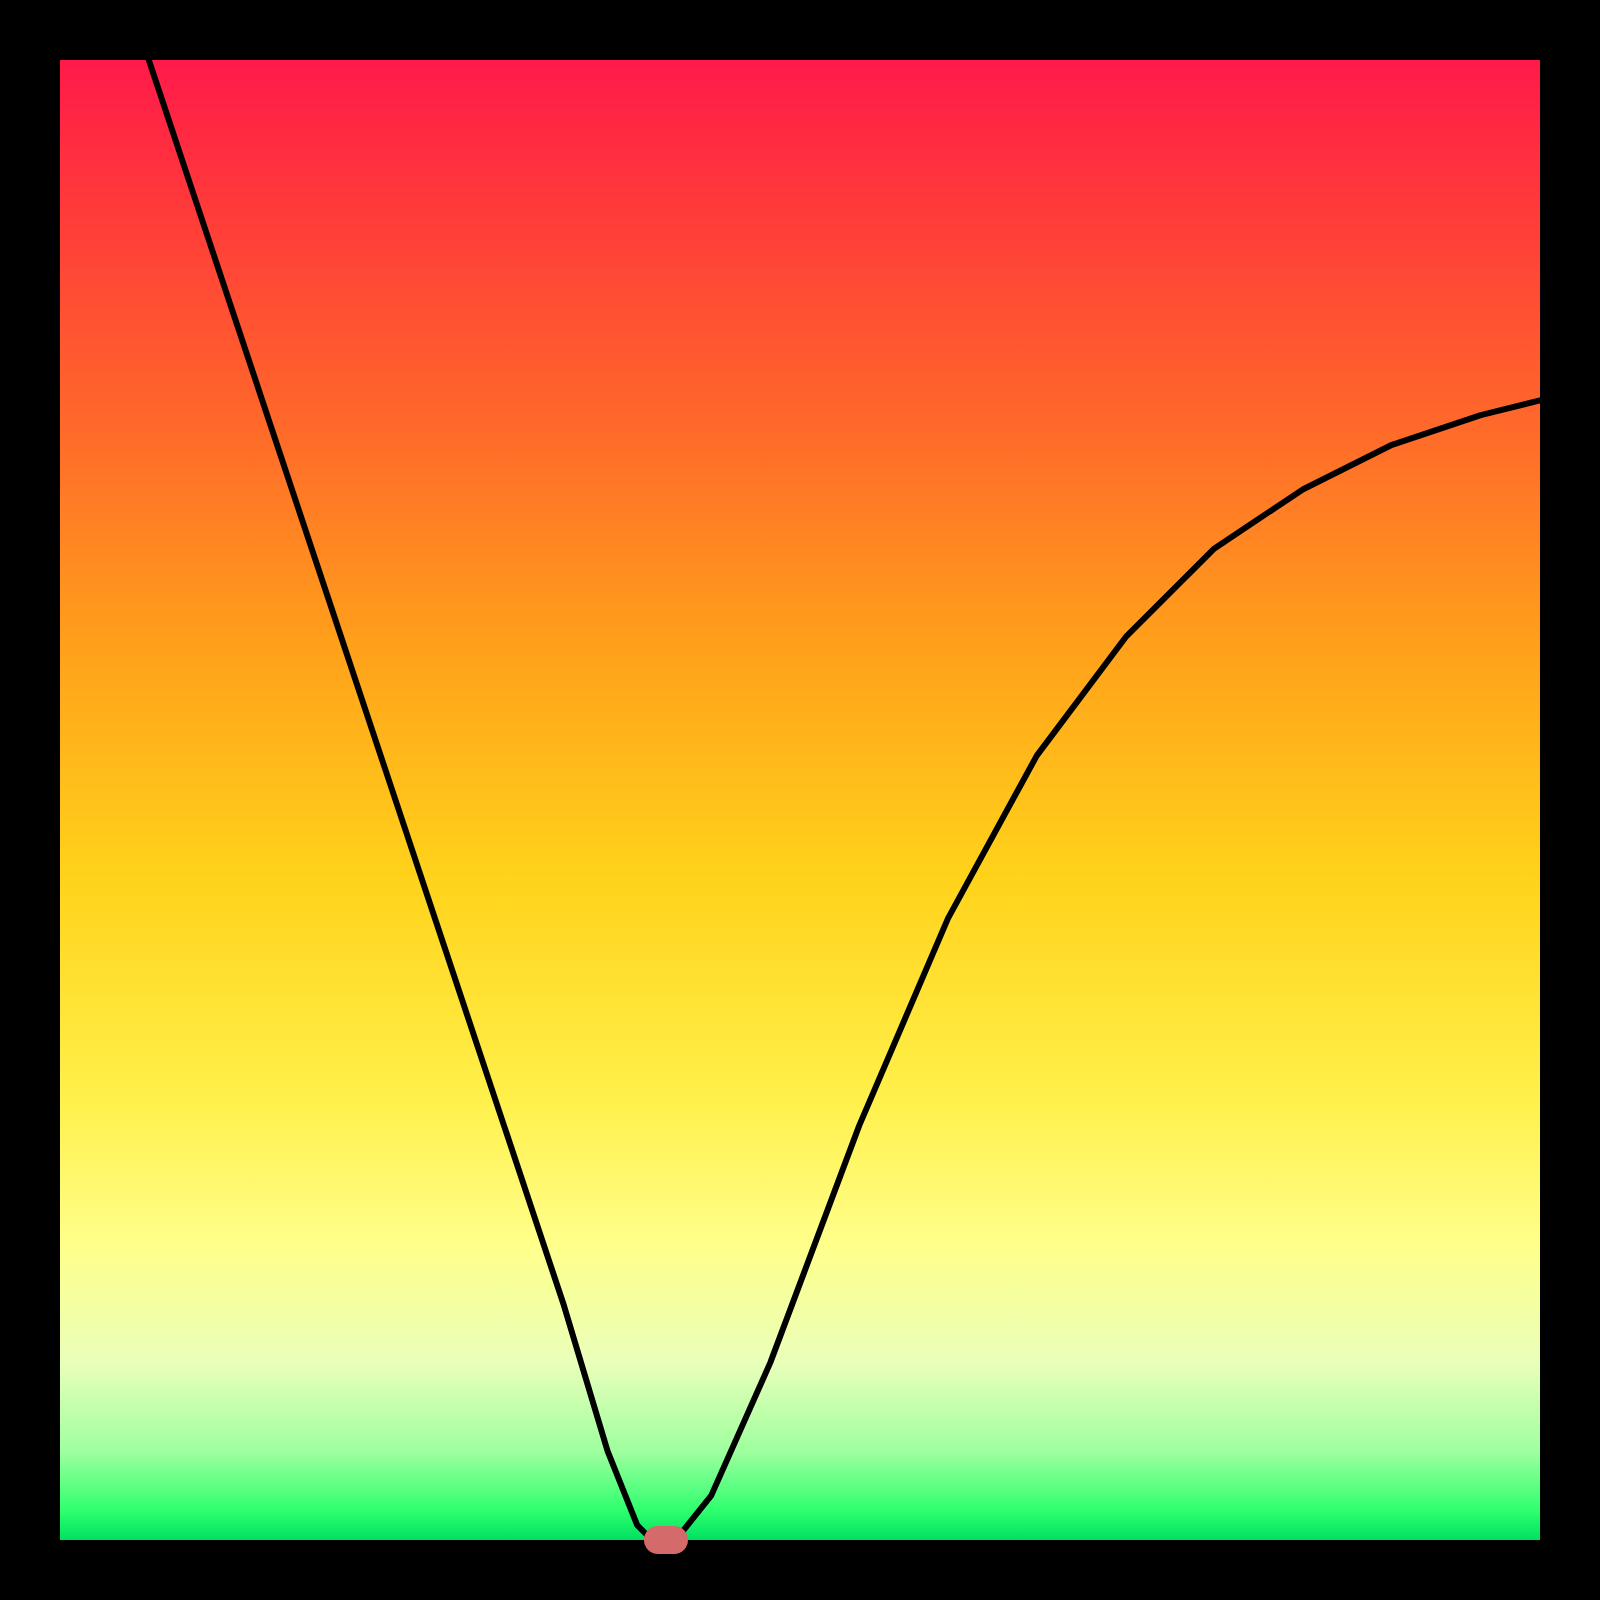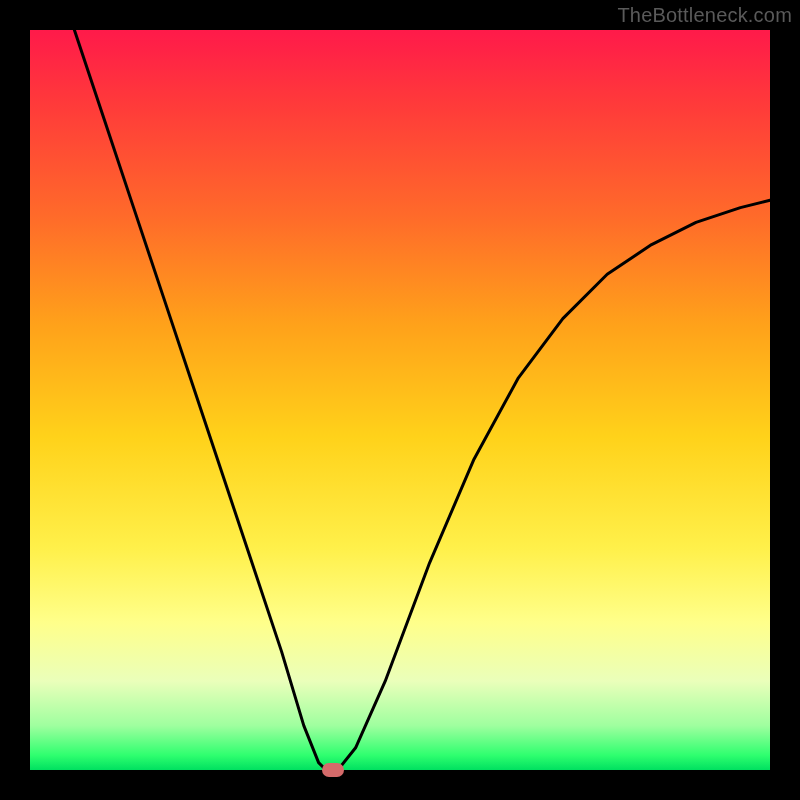--- a/index.html
+++ b/index.html
@@ -60,20 +60,19 @@
     height: 14px;
     border-radius: 7px;
     background: #d46a6a;
     transform: translate(-50%, -50%);
   }
 </style>
 </head>
 <body>
 
 <div class="outer">
-  <div class="watermark">TheBottleneck.com</div>
   <div class="plot">
     <svg class="curve" viewBox="0 0 740 740" preserveAspectRatio="none">
       <path id="curve-path" d="M44.4 0.0 L74.0 88.8 L103.6 177.6 L133.2 266.4 L162.8 355.2 L192.4 444.0 L222.0 532.8 L251.6 621.6 L273.8 695.6 L288.6 732.6 L296.0 740.0 L303.4 740.0 L310.8 736.3 L325.6 717.8 L355.2 651.2 L399.6 532.8 L444.0 429.2 L488.4 347.8 L532.8 288.6 L577.2 244.2 L621.6 214.6 L666.0 192.4 L710.4 177.6 L740.0 170.2" fill="none" stroke="#000" stroke-width="3" stroke-linecap="round" stroke-linejoin="round"></path>
     </svg>
     <div class="marker" id="marker" style="left: 303.4px; top: 740px; background: rgb(212, 106, 106);"></div>
   </div>
 </div>
 
 </body></html>

